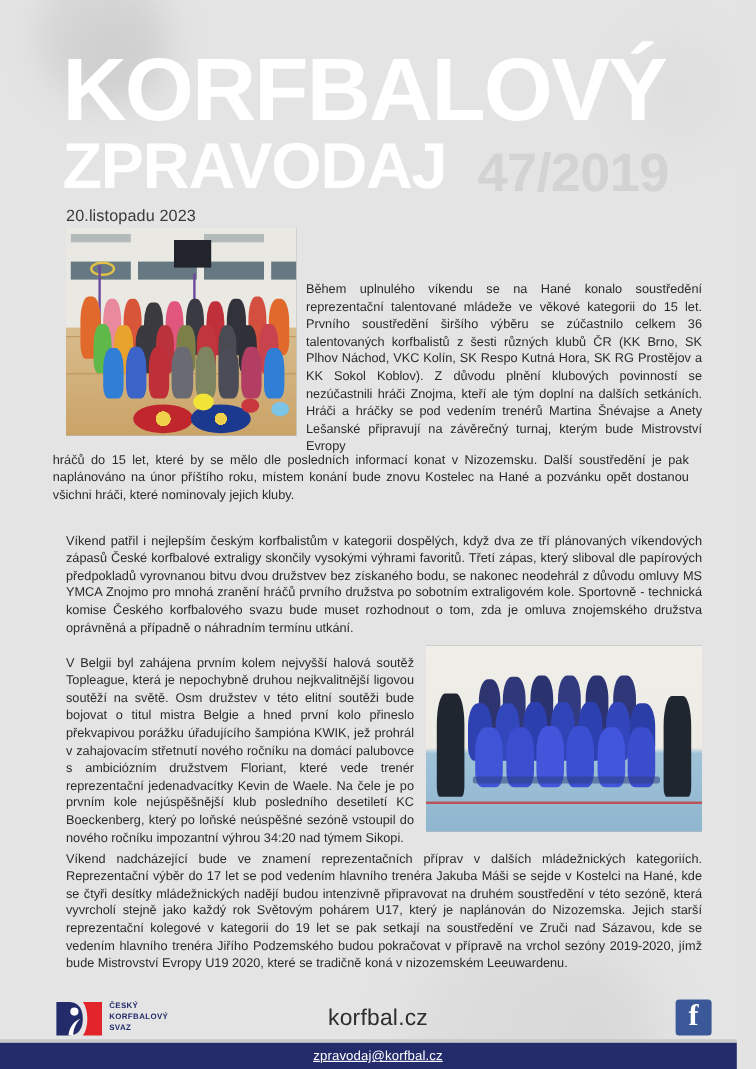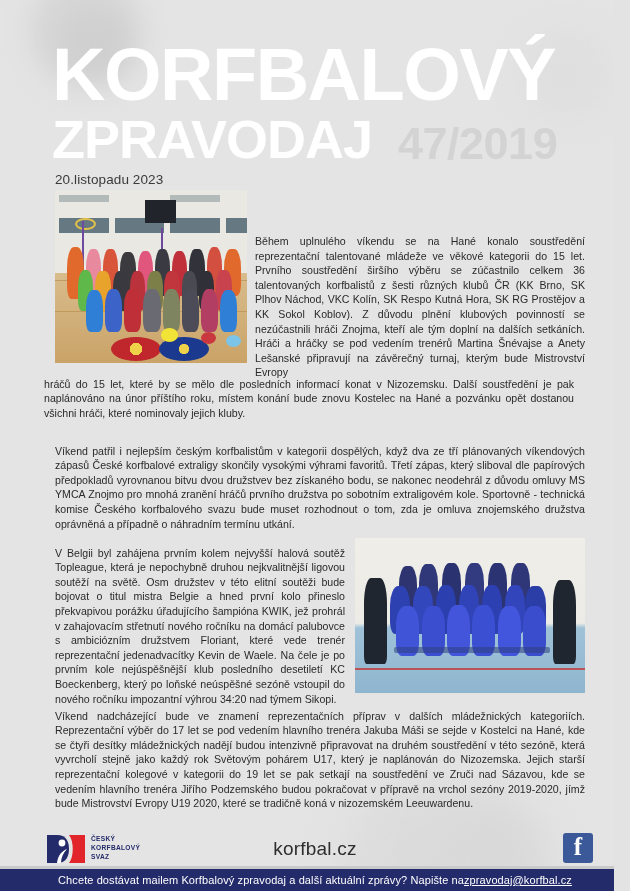--- a/index.html
+++ b/index.html
@@ -265,17 +265,16 @@
 
   <div class="site">korfbal.cz</div>
 
   <div class="fb">
     <span class="fb-f">f</span>
   </div>
 
   <div class="bar-top-line"></div>
 
   <div class="bottombar">
-    <span class="bottombar-text">Chcete dostávat mailem Korfbalový zpravodaj a další aktuální zprávy?  Napište na </span>
       <a class="bottombar-text bottombar-mail" href="#">zpravodaj@korfbal.cz</a>
   </div>
 
 </div>
 
 </body></html>

